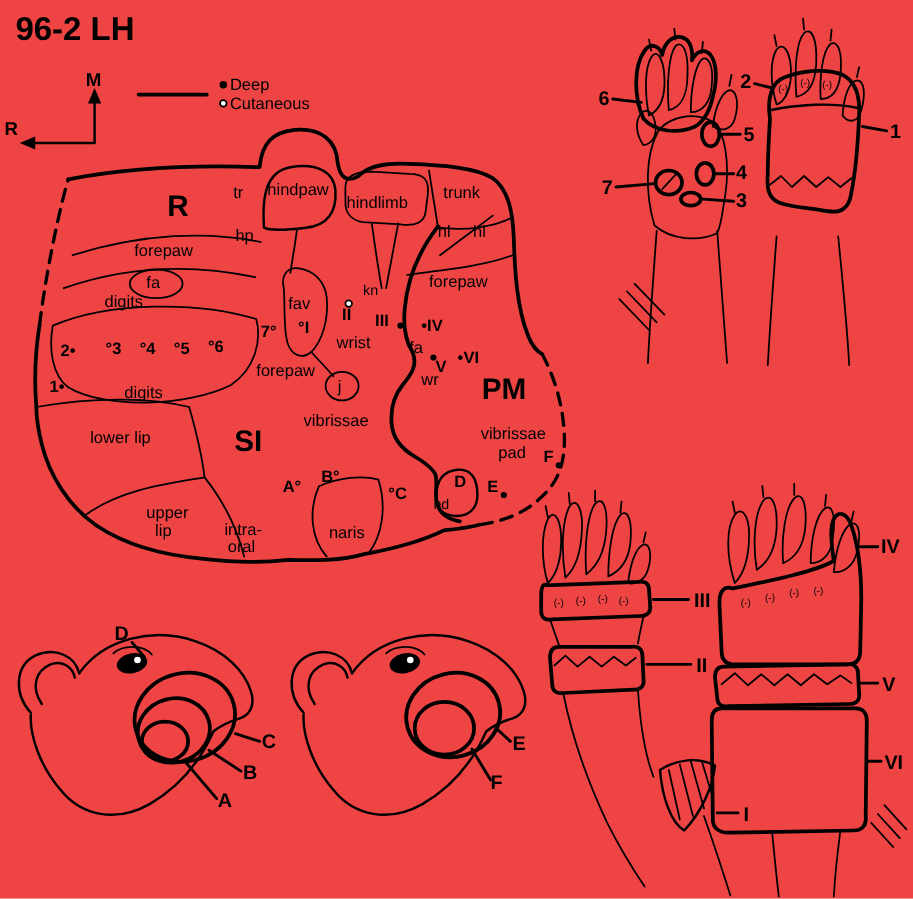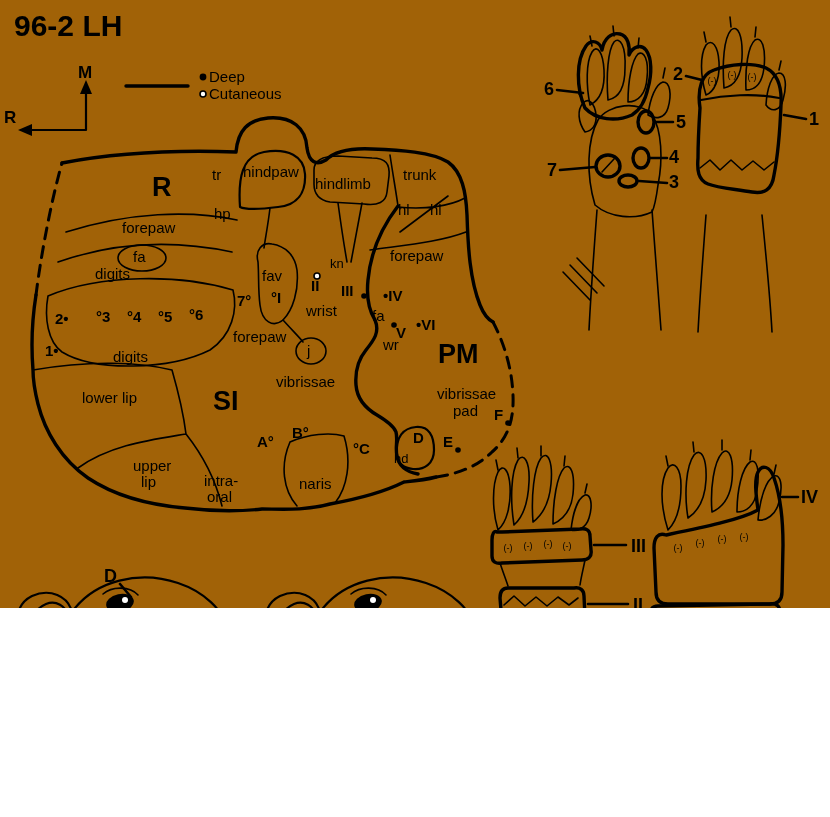--- a/index.html
+++ b/index.html
@@ -1,16 +1,16 @@
 <!DOCTYPE html>
 <html><head>
 <meta charset="utf-8">
 <style>
   html,body{margin:0;padding:0;background:#fff;}
-  .canvas{position:relative;width:830px;height:608px;background:#a16207;overflow:hidden;}
+  .canvas{position:relative;width:830px;height:817px;background:#ef4444;overflow:hidden;}
   svg{display:block;font-family:"Liberation Sans",sans-serif;}
   text{fill:#000;}
   .t-title{font-size:30px;font-weight:bold;}
   .t-big{font-size:27px;font-weight:bold;}
   .t-reg{font-size:15px;}
   .t-sm{font-size:13px;}
   .t-site{font-size:15px;font-weight:bold;}
   .t-ext{font-size:18px;font-weight:bold;}
   .t-comp{font-size:17px;font-weight:bold;}
   .t-pad{font-size:9px;}

